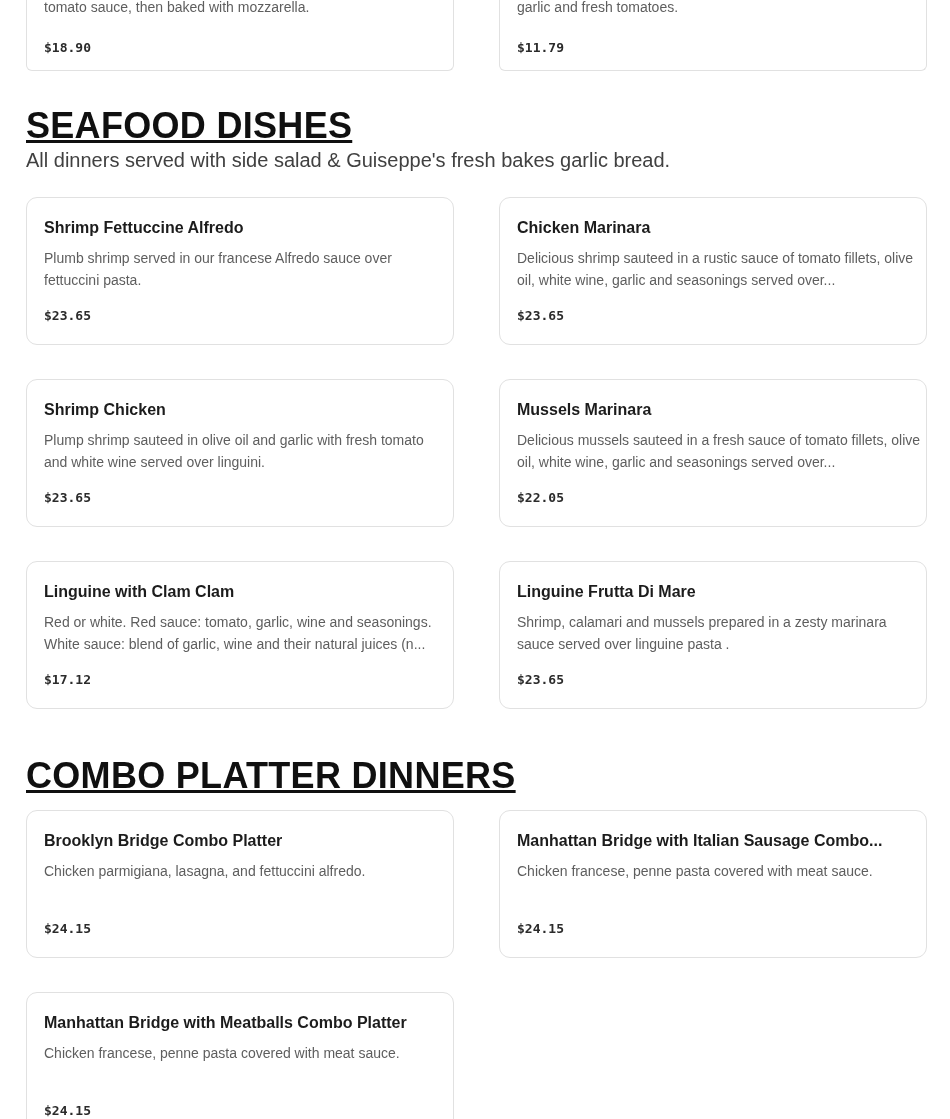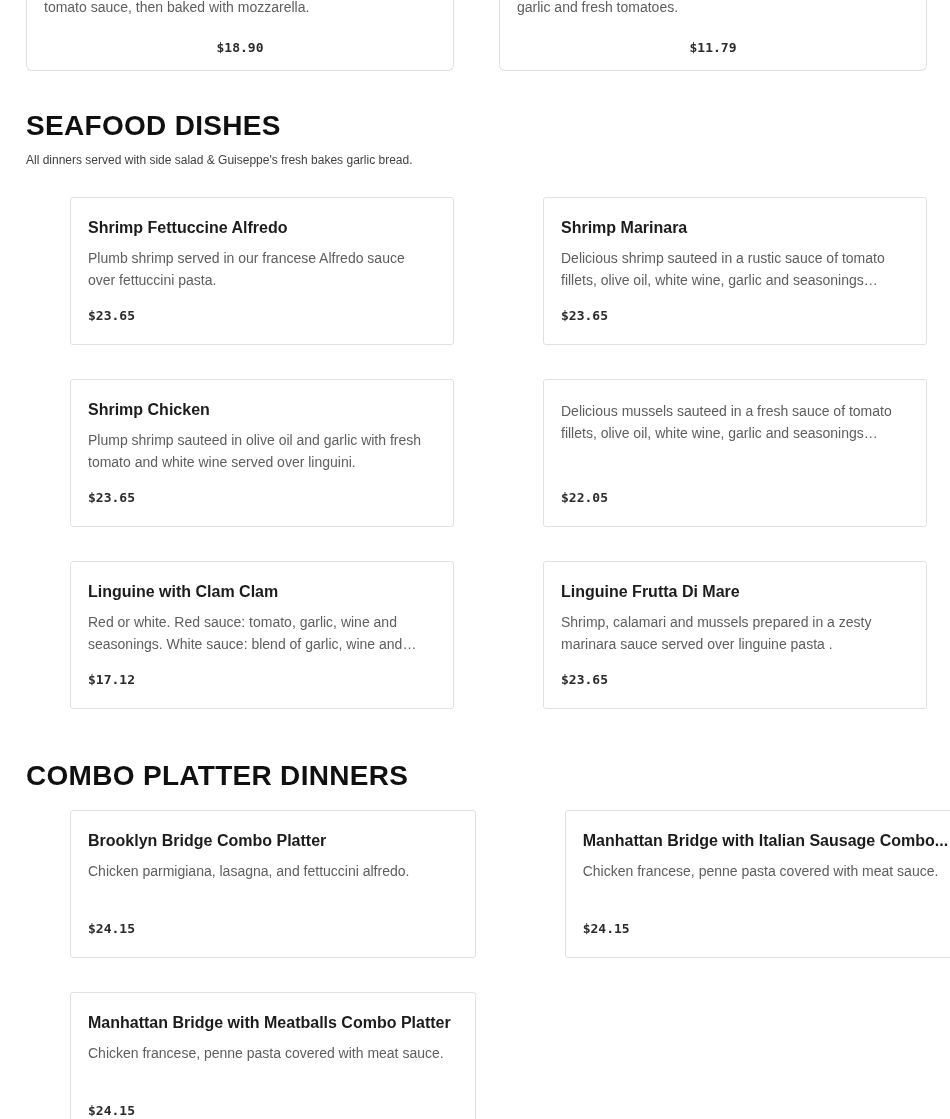--- a/index.html
+++ b/index.html
@@ -22,28 +22,27 @@
     column-gap: 45px;
     row-gap: 34px;
   }
   .grid.items { margin-top: 27px; }
   .grid.items--tight { margin-top: 17px; }
 
   
   .card {
     box-sizing: border-box;
     border: 1px solid #e1e1e1;
-    border-radius: 3px;
+    border-radius: 11px;
     background: #ffffff;
-    padding: 20px 24px 21px 17px;
+    padding: 20px 4px 21px 17px;
     min-height: 148px;
     display: flex;
     flex-direction: column;
     cursor: pointer;
-    margin-left: 44px;
   }
   .card-title {
     margin: 0 0 10px 0;
     font-size: 16px;
     font-weight: bold;
     line-height: 19px;
     color: #1c1c1c;
     white-space: nowrap;
     overflow: hidden;
   }
@@ -73,35 +72,36 @@
     border-top: none;
     border-radius: 0 0 6px 6px;
     padding: 0 17px 14px 17px;
     height: 75px;
     display: flex;
     flex-direction: column;
     cursor: pointer;
     margin-top: -4px;
   }
   .partial-card .card-desc { -webkit-line-clamp: 1; }
-  .partial-card .card-price { padding-top: 0; margin-top: 22px; text-align: center; }
+  .partial-card .card-price { padding-top: 0; margin-top: 22px; }
 
   
   .section-heading {
     margin: 38px 0 0 0;
-    font-size: 28px;
+    font-size: 36px;
     font-weight: 800;
     line-height: 34px;
     letter-spacing: 0.3px;
     color: #101010;
+    text-decoration: underline;
   }
   .section-heading--combo { margin-top: 50px; }
   .section-subtitle {
     margin: 8px 0 0 0;
-    font-size: 12px;
+    font-size: 20px;
     line-height: 19px;
     color: #414141;
   }
 </style>
 </head>
 <body>
 
 <div class="page">
 
   <div class="grid">
@@ -121,32 +121,33 @@
 
     <div class="grid items">
 
       <div class="card">
         <h3 class="card-title">Shrimp Fettuccine Alfredo</h3>
         <p class="card-desc">Plumb shrimp served in our francese Alfredo sauce over fettuccini pasta.</p>
         <div class="card-price">$23.65</div>
       </div>
 
       <div class="card">
-        <h3 class="card-title">Shrimp Marinara</h3>
+        <h3 class="card-title">Chicken Marinara</h3>
         <p class="card-desc">Delicious shrimp sauteed in a rustic sauce of tomato fillets, olive oil, white wine, garlic and seasonings served over...</p>
         <div class="card-price">$23.65</div>
       </div>
 
       <div class="card">
         <h3 class="card-title">Shrimp Chicken</h3>
         <p class="card-desc">Plump shrimp sauteed in olive oil and garlic with fresh tomato and white wine served over linguini.</p>
         <div class="card-price">$23.65</div>
       </div>
 
       <div class="card">
+        <h3 class="card-title">Mussels Marinara</h3>
         <p class="card-desc">Delicious mussels sauteed in a fresh sauce of tomato fillets, olive oil, white wine, garlic and seasonings served over...</p>
         <div class="card-price">$22.05</div>
       </div>
 
       <div class="card">
         <h3 class="card-title">Linguine with Clam Clam</h3>
         <p class="card-desc">Red or white. Red sauce: tomato, garlic, wine and seasonings. White sauce: blend of garlic, wine and their natural juices (n...</p>
         <div class="card-price">$17.12</div>
       </div>
 

